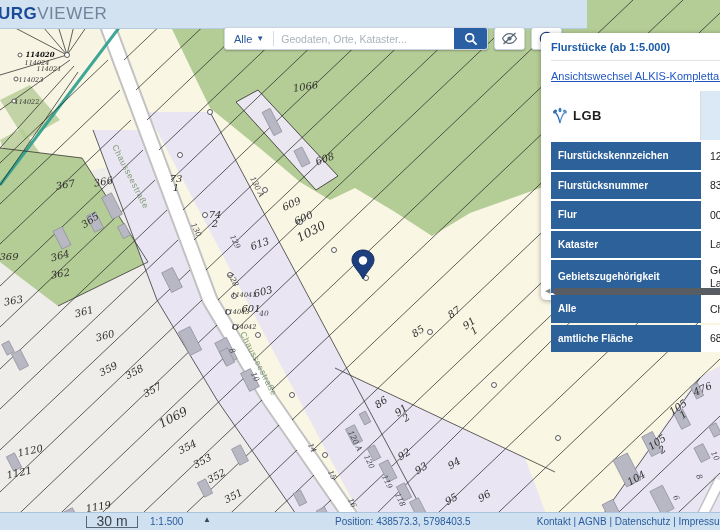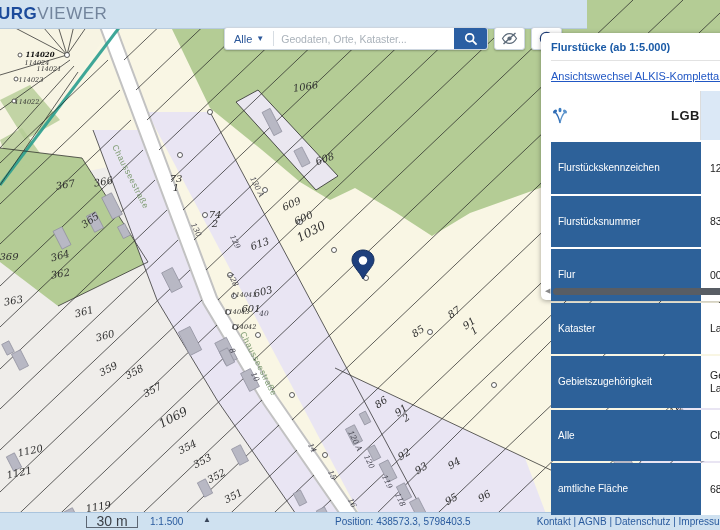--- a/index.html
+++ b/index.html
@@ -34,27 +34,27 @@
   .sbtn{width:33px;background:#2b5fa3;display:flex;align-items:center;justify-content:center;border:0;cursor:pointer}
   .minibtn{background:#fff;border:1px solid #cdd6e0;border-radius:3px;box-shadow:0 1px 2px rgba(0,0,0,.25);
            margin-left:6px;width:29px;display:flex;align-items:center;justify-content:center;cursor:pointer}
 
   
   .panel{position:absolute;left:541px;top:33px;width:310px;height:267px;background:#fff;
          border-radius:5px;box-shadow:0 1px 5px rgba(0,0,0,.35);z-index:6;padding:8px 0 0 10px;box-sizing:border-box}
   .panel-title{color:#1a5aa6;font-weight:bold;font-size:11px;padding-bottom:7px;border-bottom:1px solid #e2e2e2;margin-right:0}
   .panel-link{display:inline-block;margin:9px 0 7px 0;font-size:11px;color:#2157c4;text-decoration:underline;white-space:nowrap;cursor:pointer}
   table.attr{border-collapse:separate;border-spacing:0 2px;table-layout:fixed;width:300px}
-  table.attr th{background:#2d6199;color:#fff;font-size:10px;font-weight:normal;text-align:left;
-                padding:20px 7px;width:104px;vertical-align:middle;line-height:1.15}
+  table.attr th{background:#2d6199;color:#fff;font-size:10px;font-weight:bold;text-align:left;
+                padding:8px 7px;width:104px;vertical-align:middle;line-height:1.15}
   table.attr td{background:#fff;color:#222;font-size:10.5px;padding:4px 9px;vertical-align:middle;
                 border-right:1px solid #dcdcdc;white-space:pre-line;line-height:1.2}
   .hdrow .lgbcell{background:#fff;text-align:center;padding:3px 0}
   .hdrow .tabcell{background:#dbe8f6;color:#1a5aa6;font-weight:bold;font-size:11px;text-align:center;padding:6px 0;cursor:pointer}
-  .lgb{display:flex;align-items:center;justify-content:space-between;gap:4px}
+  .lgb{display:flex;align-items:center;justify-content:flex-start;gap:4px}
   .lgb span{font-weight:bold;font-size:13px;color:#1f1f1f;letter-spacing:.5px}
   .hscroll{position:absolute;left:4px;bottom:4px;right:6px;height:10px;display:flex;align-items:center;gap:3px}
   .harrow{font-size:7px;color:#8a8a8a;cursor:pointer;line-height:10px}
   .hthumb{height:7px;background:#585d64;border-radius:4px;flex:1;cursor:pointer}
 
   
   .footer{position:absolute;left:0;top:512px;width:720px;height:18px;background:#cfe1f0;
           border-top:1px solid #aac4dd;z-index:5;font-size:10px;color:#2a5b9e}
   .scalebar{position:absolute;left:86px;top:3px;width:50px;text-align:center;font-size:14px;color:#3b3f46;
             border-left:1px solid #5c6673;border-right:1px solid #5c6673;border-bottom:1px solid #5c6673;height:11px;line-height:11px}

